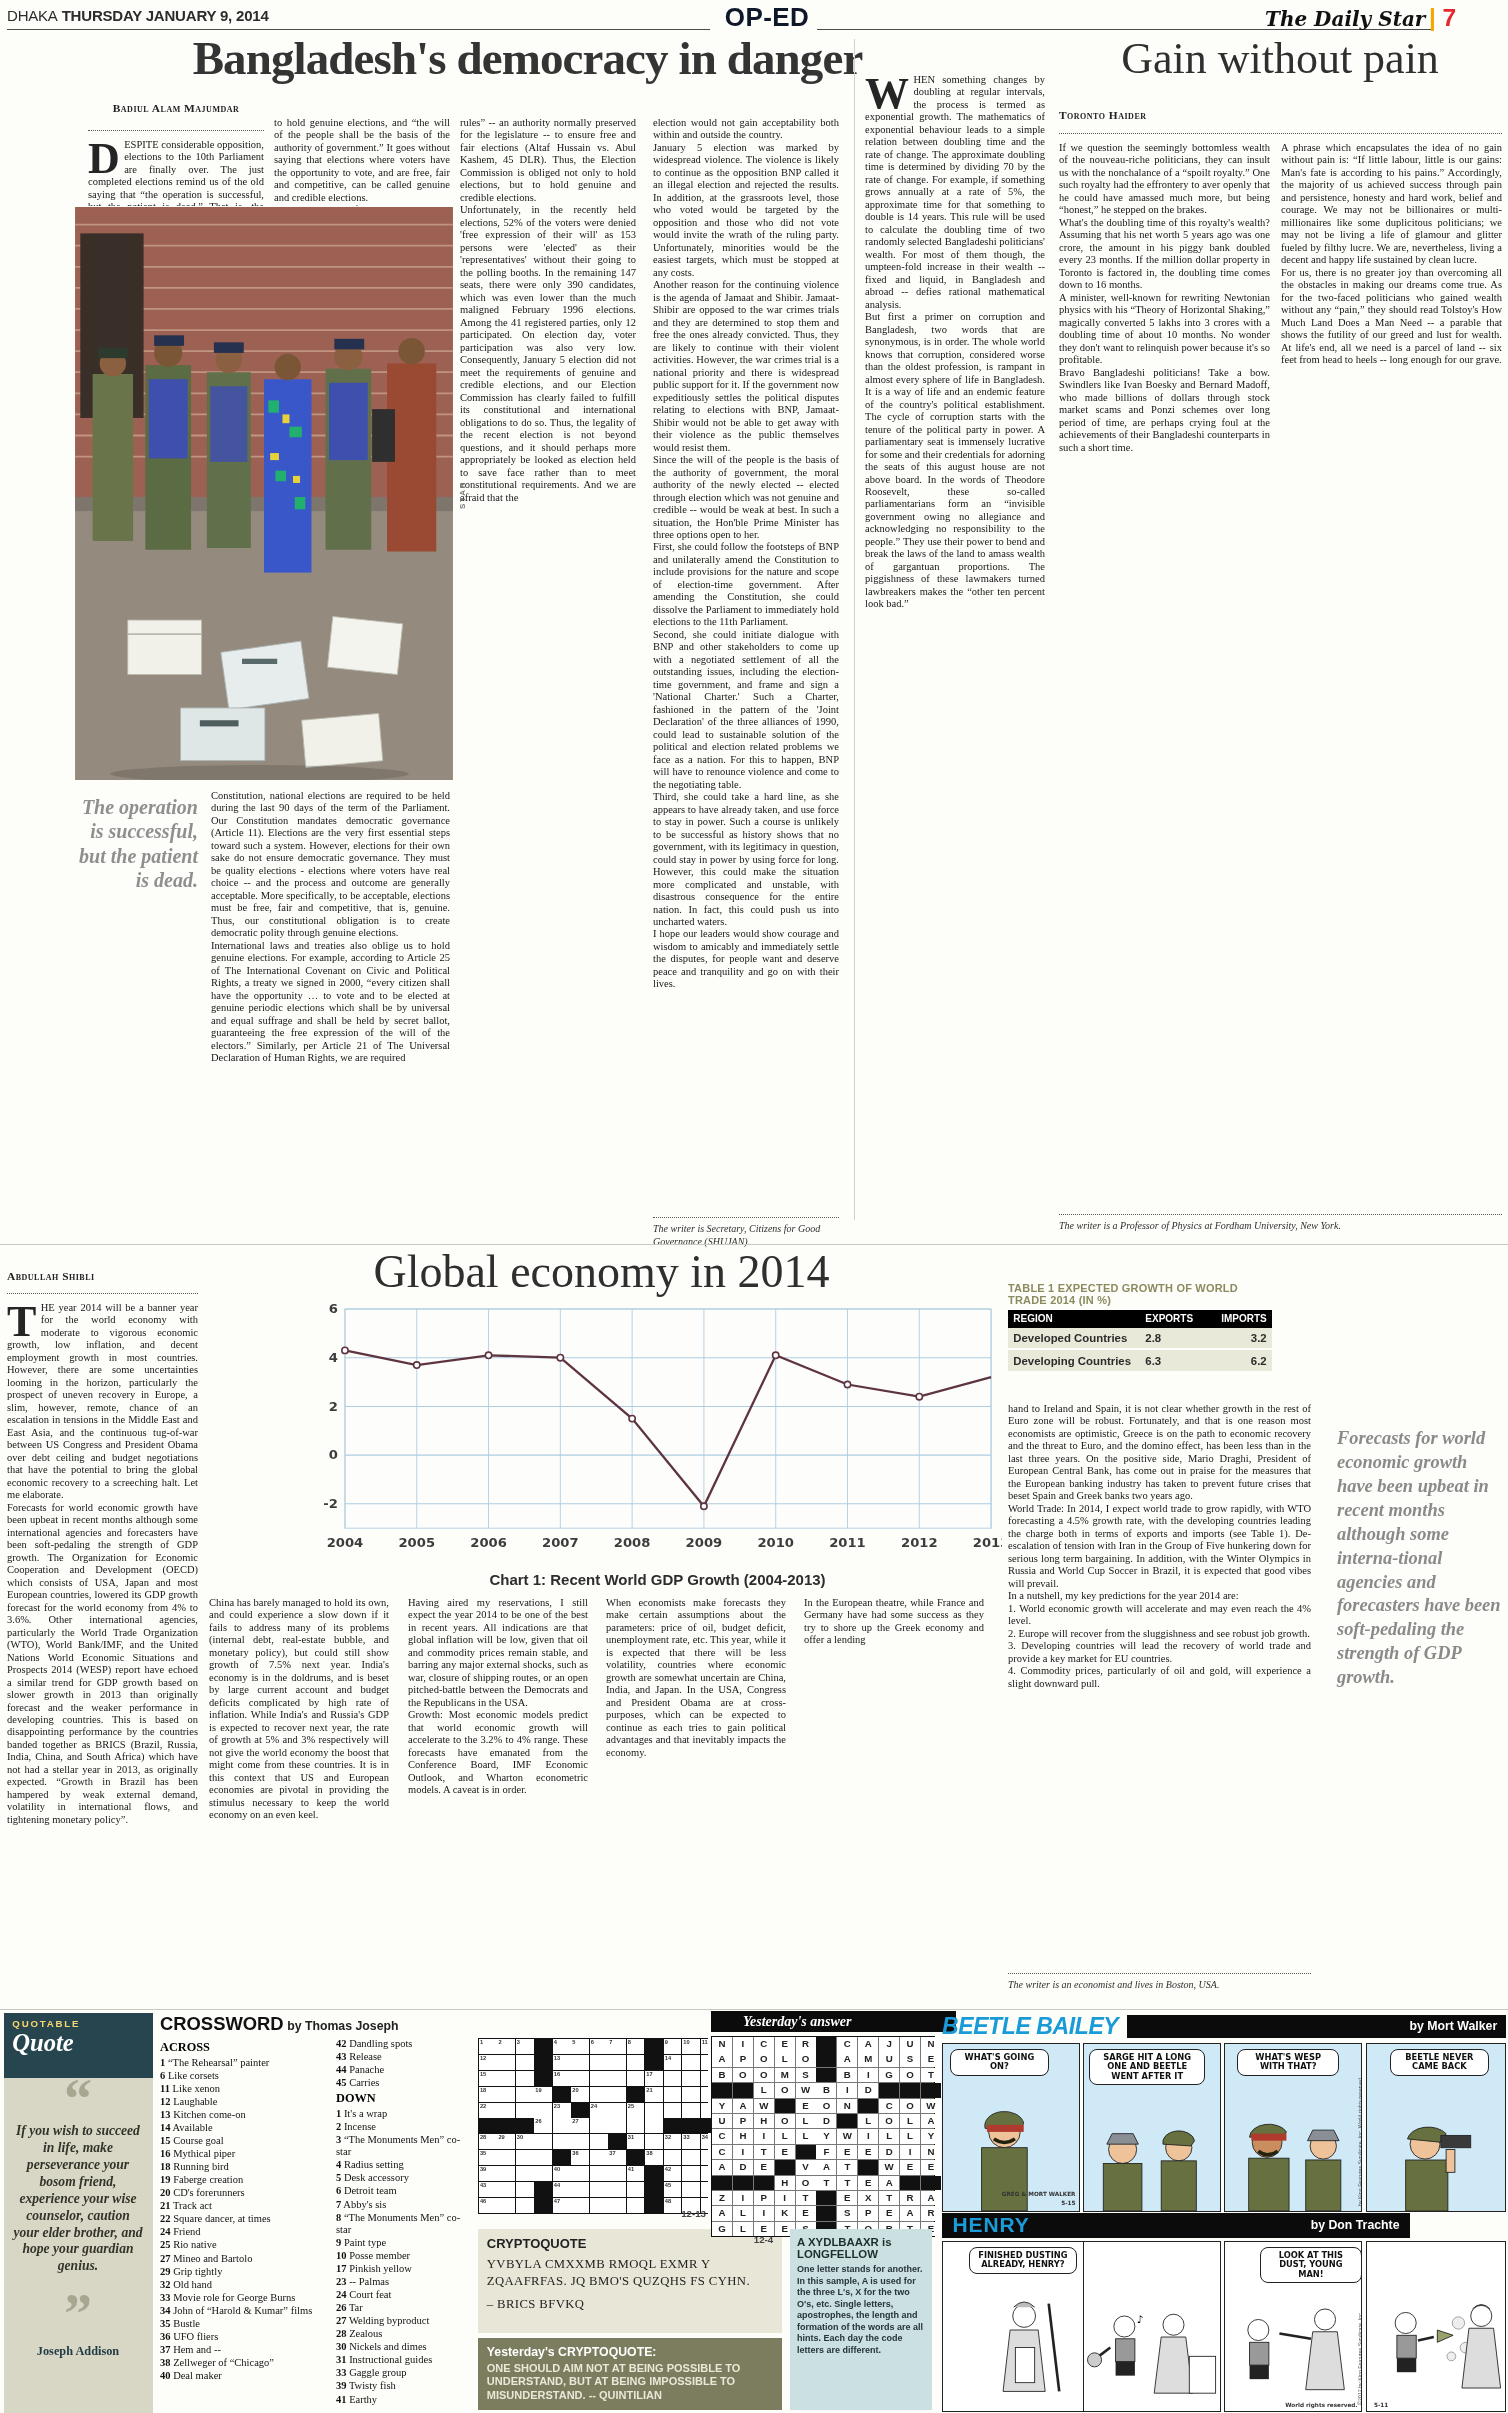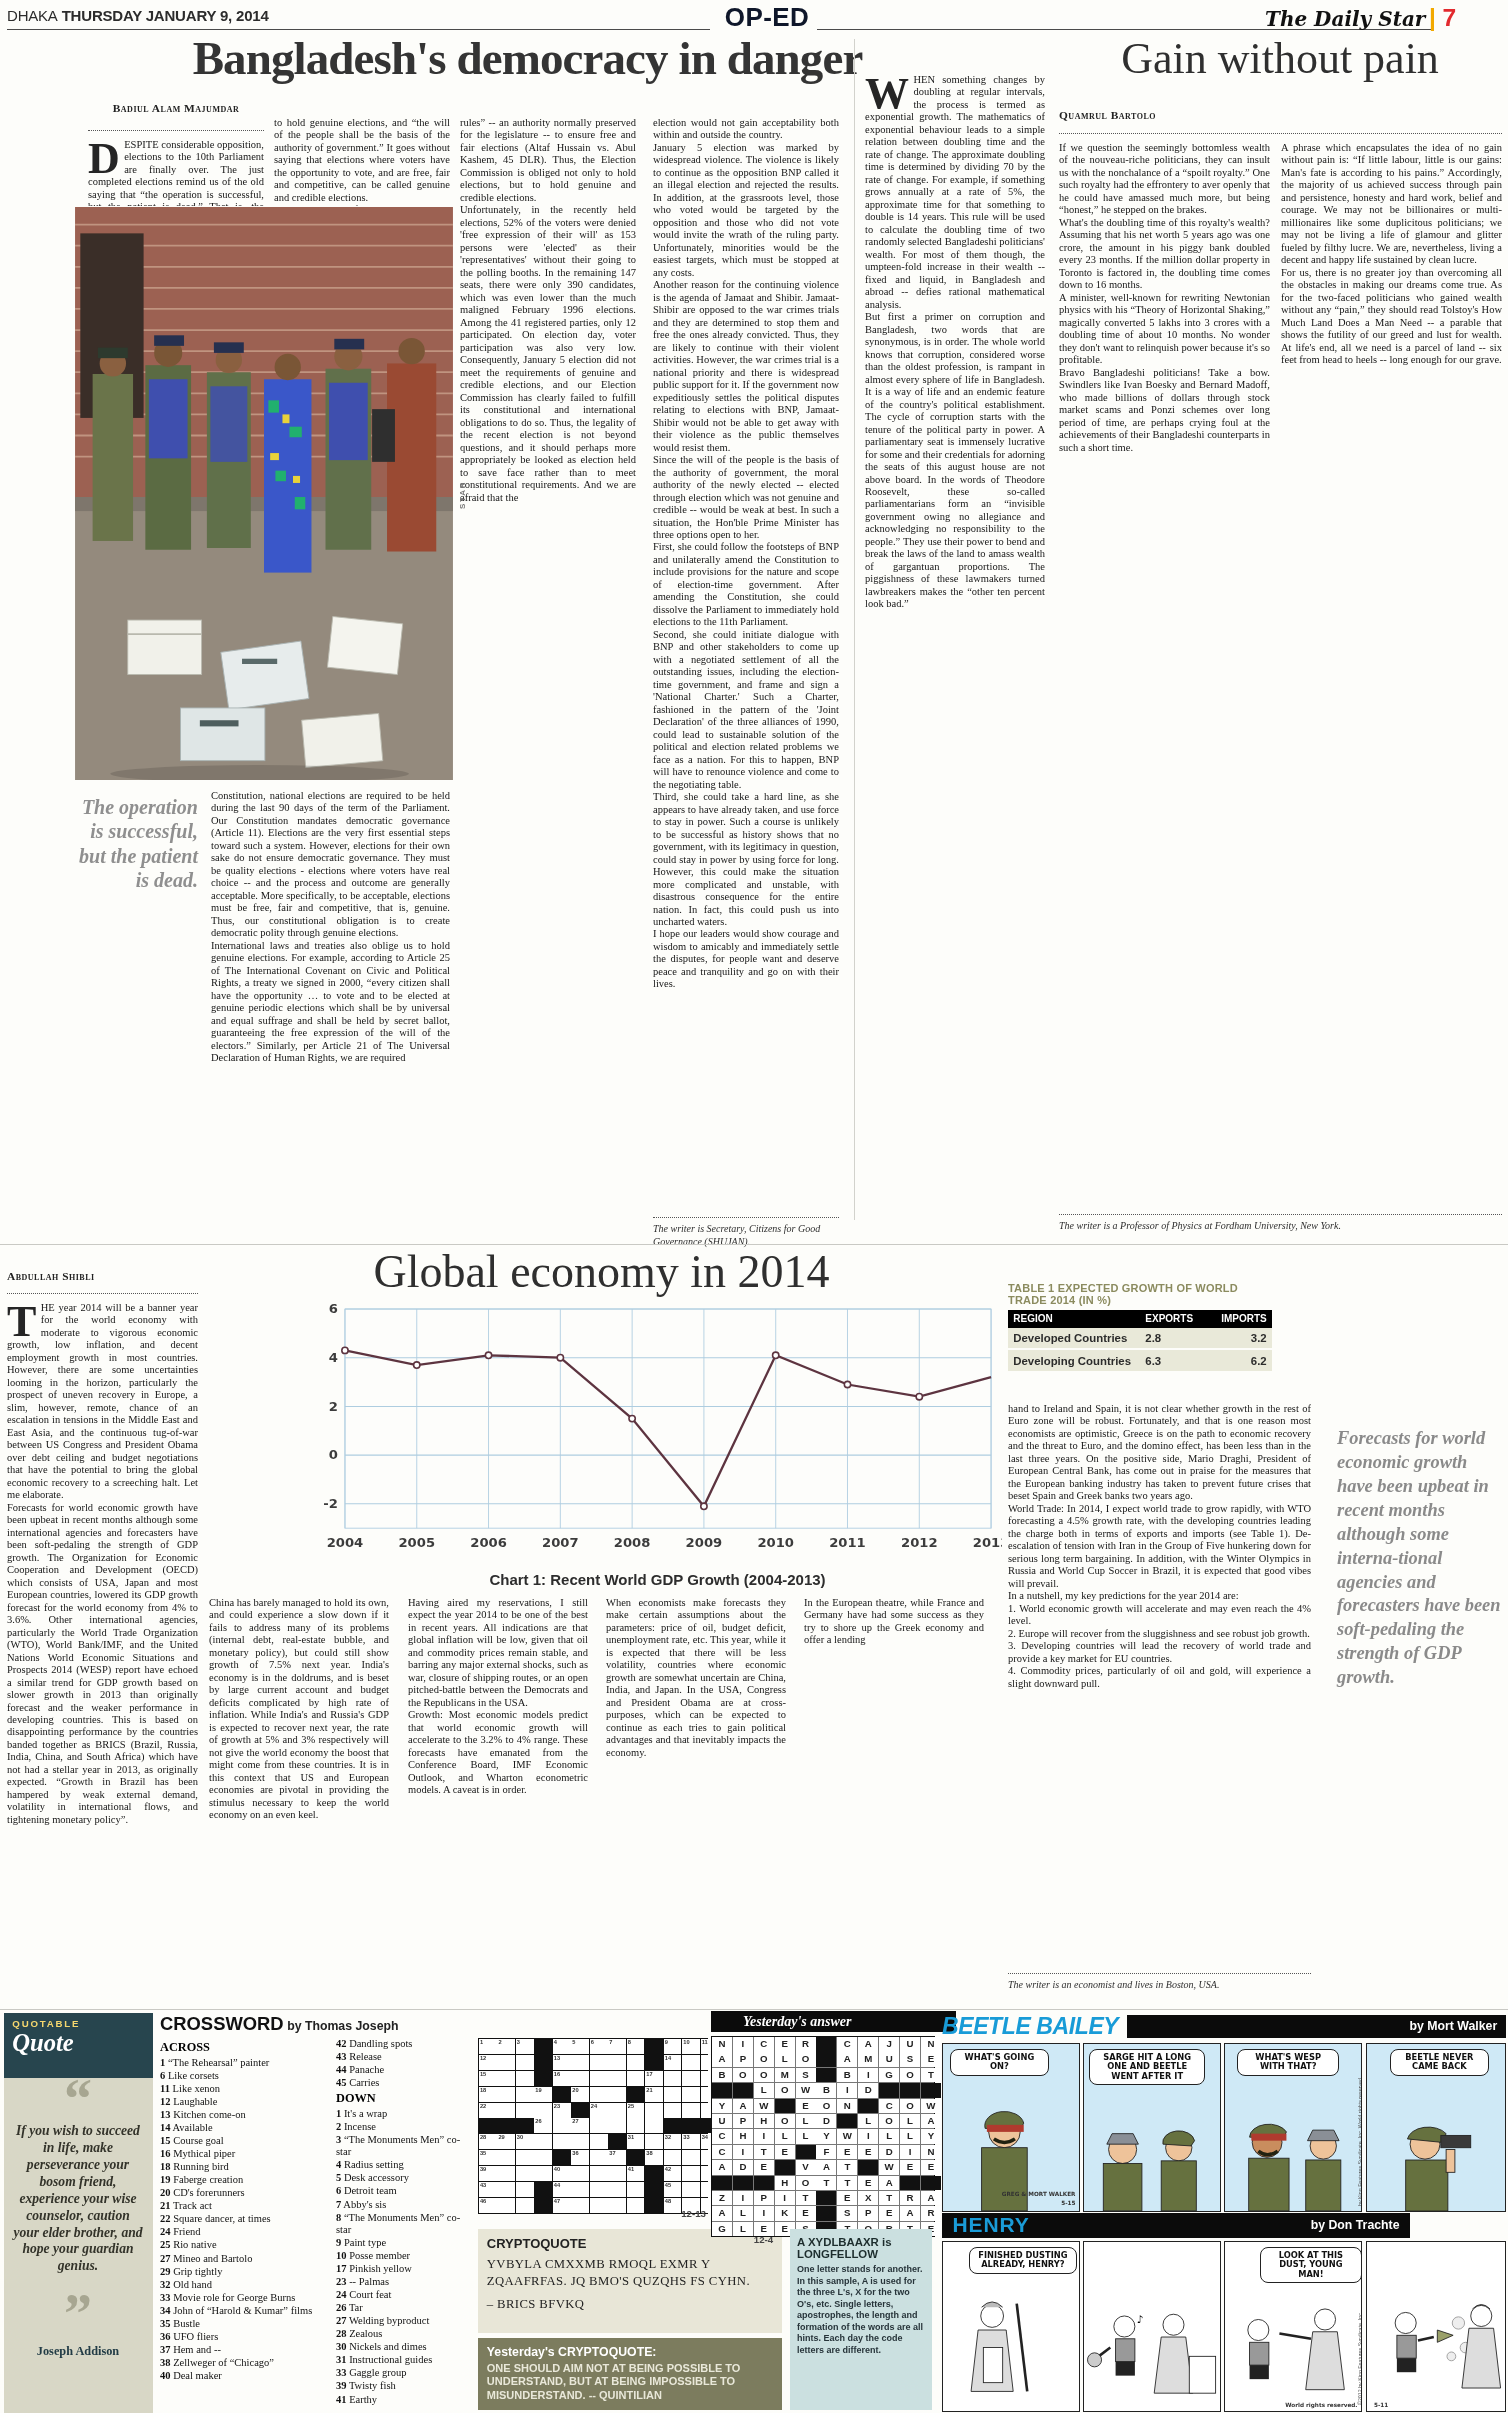--- a/index.html
+++ b/index.html
@@ -179,21 +179,21 @@
 
   <div class="abs pq1" style="left:75px;top:795px;width:123px;height:290px;">The operation is successful, but the patient is dead.</div>
   <div class="abs col" style="left:211px;top:790px;width:239px;height:427px;">Constitution, national elections are required to be held during the last 90 days of the term of the Parliament. Our Constitution mandates democratic governance (Article 11). Elections are the very first essential steps toward such a system. However, elections for their own sake do not ensure democratic governance. They must be quality elections - elections where voters have real choice -- and the process and outcome are generally acceptable. More specifically, to be acceptable, elections must be free, fair and competitive, that is, genuine. Thus, our constitutional obligation is to create democratic polity through genuine elections.
 International laws and treaties also oblige us to hold genuine elections. For example, according to Article 25 of The International Covenant on Civic and Political Rights, a treaty we signed in 2000, “every citizen shall have the opportunity … to vote and to be elected at genuine periodic elections which shall be by universal and equal suffrage and shall be held by secret ballot, guaranteeing the free expression of the will of the electors.” Similarly, per Article 21 of The Universal Declaration of Human Rights, we are required</div>
   <div class="abs dots" style="left:653px;top:1217px;width:186px;"></div>
   <div class="abs foot" style="left:653px;top:1223px;width:186px;">The writer is Secretary, Citizens for Good Governance (SHUJAN).</div>
 
   <div class="abs vrule" style="left:854px;top:39px;height:1181px;"></div>
 
   <div class="abs h1b" style="left:1054px;top:37px;width:452px;">Gain without pain</div>
-  <div class="abs byline" style="left:1059px;top:109px;">Quamrul Bartolo</div>
+  <div class="abs byline" style="left:1059px;top:109px;">Toronto Haider</div>
   <div class="abs dots" style="left:1059px;top:133px;width:443px;"></div>
   <div class="abs col" style="left:865px;top:74px;width:180px;height:1136px;"><span class="dc">W</span><span>HEN something changes by doubling at regular intervals, the process is termed as exponential growth. The mathematics of exponential behaviour leads to a simple relation between doubling time and the rate of change. The approximate doubling time is determined by dividing 70 by the rate of change. For example, if something grows annually at a rate of 5%, the approximate time for that something to double is 14 years. This rule will be used to calculate the doubling time of two randomly selected Bangladeshi politicians' wealth. For most of them though, the umpteen-fold increase in their wealth -- fixed and liquid, in Bangladesh and abroad -- defies rational mathematical analysis.
 But first a primer on corruption and Bangladesh, two words that are synonymous, is in order. The whole world knows that corruption, considered worse than the oldest profession, is rampant in almost every sphere of life in Bangladesh. It is a way of life and an endemic feature of the country's political establishment. The cycle of corruption starts with the tenure of the political party in power. A parliamentary seat is immensely lucrative for some and their credentials for adorning the seats of this august house are not above board. In the words of Theodore Roosevelt, these so-called parliamentarians form an “invisible government owing no allegiance and acknowledging no responsibility to the people.” They use their power to bend and break the laws of the land to amass wealth of gargantuan proportions. The piggishness of these lawmakers turned lawbreakers makes the “other ten percent look bad.”</span></div>
   <div class="abs col" style="left:1059px;top:142px;width:211px;height:1063px;">If we question the seemingly bottomless wealth of the nouveau-riche politicians, they can insult us with the nonchalance of a “spoilt royalty.” One such royalty had the effrontery to aver openly that he could have amassed much more, but being “honest,” he stepped on the brakes.
 What's the doubling time of this royalty's wealth? Assuming that his net worth 5 years ago was one crore, the amount in his piggy bank doubled every 23 months. If the million dollar property in Toronto is factored in, the doubling time comes down to 16 months.
 A minister, well-known for rewriting Newtonian physics with his “Theory of Horizontal Shaking,” magically converted 5 lakhs into 3 crores with a doubling time of about 10 months. No wonder they don't want to relinquish power because it's so profitable.
 Bravo Bangladeshi politicians! Take a bow. Swindlers like Ivan Boesky and Bernard Madoff, who made billions of dollars through stock market scams and Ponzi schemes over long period of time, are perhaps crying foul at the achievements of their Bangladeshi counterparts in such a short time.</div>
   <div class="abs col" style="left:1281px;top:142px;width:221px;height:1063px;">A phrase which encapsulates the idea of no gain without pain is: “If little labour, little is our gains: Man's fate is according to his pains.” Accordingly, the majority of us achieved success through pain and persistence, honesty and hard work, belief and courage. We may not be billionaires or multi-millionaires like some duplicitous politicians; we may not be living a life of glamour and glitter fueled by filthy lucre. We are, nevertheless, living a decent and happy life sustained by clean lucre.
 For us, there is no greater joy than overcoming all the obstacles in making our dreams come true. As for the two-faced politicians who gained wealth without any “pain,” they should read Tolstoy's How Much Land Does a Man Need -- a parable that shows the futility of our greed and lust for wealth. At life's end, all we need is a parcel of land -- six feet from head to heels -- long enough for our grave.</div>
   <div class="abs dots" style="left:1059px;top:1214px;width:443px;"></div>
@@ -819,21 +819,21 @@
         <rect x="84" y="104" width="34" height="14" fill="#3a3a3a" stroke="#222"></rect>
         <rect x="44" y="132" width="48" height="58" fill="#66713f" stroke="#222"></rect>
         <rect x="90" y="120" width="10" height="26" fill="#eec39a" stroke="#222"></rect>
       </svg>
   </div>
 
   <div class="abs blackbar" style="left:942px;top:2213px;width:468px;height:24.6px;display:flex;align-items:center;justify-content:space-between;padding:0 10.5px;box-sizing:border-box;">
     <span class="henrytitle">HENRY</span>
     <span class="comicby">by Don Trachte</span>
   </div>
-  <div class="panel hn" style="left:942px;top:2241px;width:136px;height:169px;">
+  <div class="panel hn" style="left:942px;top:2241px;width:136px;height:169px;padding-left:32px;">
     <div class="bubble" style="left:26px;top:5.3px;width:97px;">FINISHED DUSTING ALREADY, HENRY?</div>
     <svg width="136" height="169" viewBox="0 0 155 192">
         <circle cx="56" cy="84" r="13" fill="#fff" stroke="#222"></circle>
         <path d="M44 74 q12 -12 24 0" fill="#bbb" stroke="#222"></path>
         <path d="M40 100 l32 0 l8 70 l-48 0 z" fill="#ddd" stroke="#222"></path>
         <rect x="46" y="120" width="22" height="40" fill="#fff" stroke="#222"></rect>
         <line x1="84" y1="70" x2="96" y2="170" stroke="#222" stroke-width="3"></line>
       </svg>
   </div>
   <div class="panel hn" style="left:1083px;top:2241px;width:136px;height:169px;">

